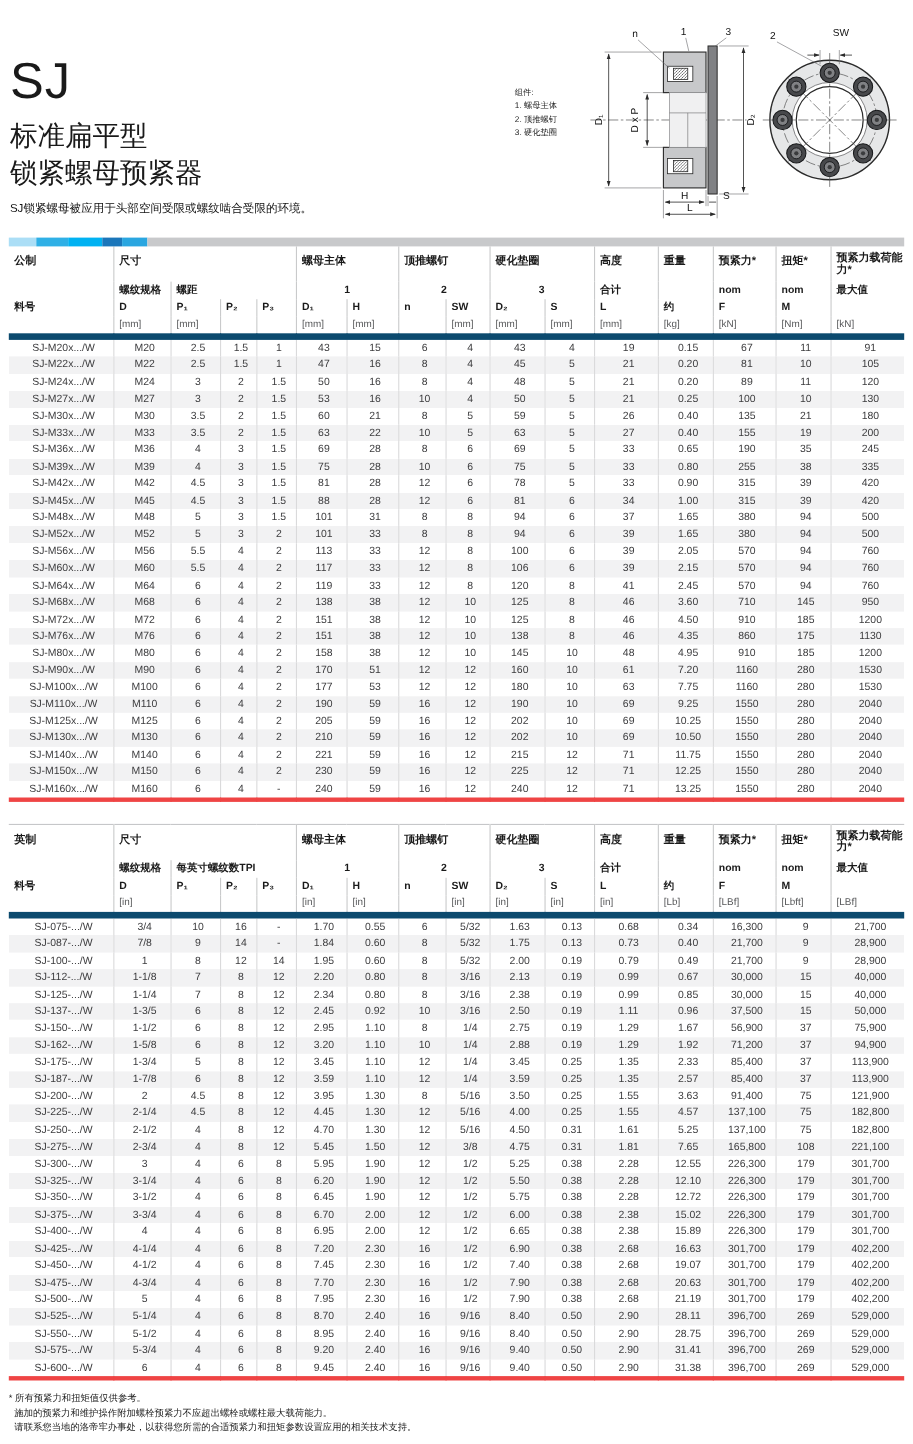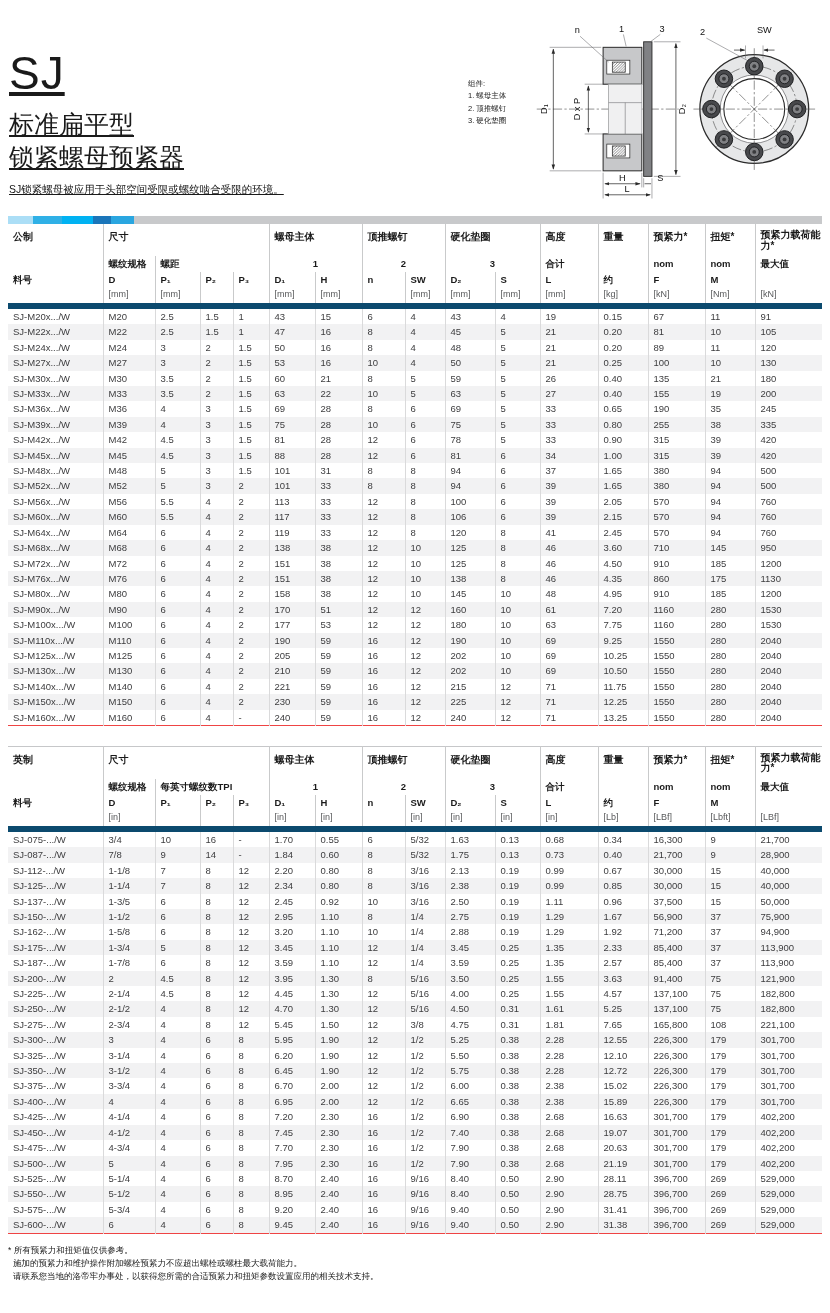--- a/index.html
+++ b/index.html
@@ -1,20 +1,20 @@
 <!DOCTYPE html>
 <html><head>
 <meta charset="utf-8">
 <style>
   html,body{margin:0;padding:0;background:#fff;}
   body{width:830px;height:1313px;font-family:"Liberation Sans","DejaVu Sans",sans-serif;color:#1a1a1a;}
   .page{position:relative;width:830px;height:1313px;overflow:hidden;background:#fff;}
 
   
-  .title-block{position:absolute;left:9px;top:50px;text-decoration:underline;}
+  .title-block{position:absolute;left:9px;top:50px;}
   .product-code{font-size:46px;font-weight:200;line-height:1;margin:0 0 12px 0;letter-spacing:1px;}
   .product-title{font-size:25px;font-weight:400;margin:0;line-height:1.3;}
   .desc{font-size:10.5px;margin-top:10px;color:#111;}
 
   
   .diagram{position:absolute;right:2px;top:16px;width:360px;height:192px;display:flex;}
   .legend{width:54px;padding-top:62px;font-size:7.5px;line-height:1.65;color:#222;}
   .sv{width:306px;height:188px;}
   .sv text{font-size:10px;fill:#111;}
   .cl{stroke:#555;stroke-width:0.7;stroke-dasharray:10 2.5 2.5 2.5;fill:none;}
@@ -29,21 +29,21 @@
   table{border-collapse:collapse;table-layout:fixed;width:814px;}
   thead{border-bottom:6px solid #0c4a6e;}
   thead th{text-align:left;padding:0 0 0 5px;font-weight:bold;font-size:9.5px;color:#1a1a1a;vertical-align:top;white-space:nowrap;overflow:hidden;}
   .rA th{height:26px;padding-top:6px;font-size:10px;}
   .rA th.wrap{white-space:normal;line-height:10.5px;}
   .rB th{height:16px;line-height:16px;}
   .rC th{height:16px;line-height:16px;}
   .rD th{height:15px;line-height:13px;font-weight:normal;color:#57585a;font-size:9px;}
   .vl{border-left:1px solid #c9cacb;}
   .ctr{text-align:center;padding-left:0;}
-  tbody{border-bottom:1px solid #ef4444;}
+  tbody{border-bottom:4px solid #ef4444;text-align:center;}
   tbody td{font-size:9.5px;height:15.4px;line-height:15.4px;padding:0 0 0 5px;color:#3c3c3e;white-space:nowrap;overflow:hidden;}
   tbody td.bl{border-left:1px solid #dadadb;}
   tbody tr:nth-child(even){background:#f2f2f3;}
   .imp-table{margin-top:20px;border-top:1px solid #c6c7c9;}
 
   
   .footnotes{margin-top:10px;font-size:8.5px;line-height:1.55;color:#1a1a1a;}
   .footnotes div + div{padding-left:5px;}
 </style>
 </head>
@@ -880,20 +880,38 @@
             <td class="bl">5/32</td>
             <td class="bl">1.75</td>
             <td class="bl">0.13</td>
             <td class="bl">0.73</td>
             <td class="bl">0.40</td>
             <td class="bl">21,700</td>
             <td class="bl">9</td>
             <td class="bl">28,900</td>
           </tr>
           <tr>
+            <td>SJ-100-.../W</td>
+            <td class="bl">1</td>
+            <td class="bl">8</td>
+            <td class="bl">12</td>
+            <td class="bl">14</td>
+            <td class="bl">1.95</td>
+            <td class="bl">0.60</td>
+            <td class="bl">8</td>
+            <td class="bl">5/32</td>
+            <td class="bl">2.00</td>
+            <td class="bl">0.19</td>
+            <td class="bl">0.79</td>
+            <td class="bl">0.49</td>
+            <td class="bl">21,700</td>
+            <td class="bl">9</td>
+            <td class="bl">28,900</td>
+          </tr>
+          <tr>
             <td>SJ-112-.../W</td>
             <td class="bl">1-1/8</td>
             <td class="bl">7</td>
             <td class="bl">8</td>
             <td class="bl">12</td>
             <td class="bl">2.20</td>
             <td class="bl">0.80</td>
             <td class="bl">8</td>
             <td class="bl">3/16</td>
             <td class="bl">2.13</td>

